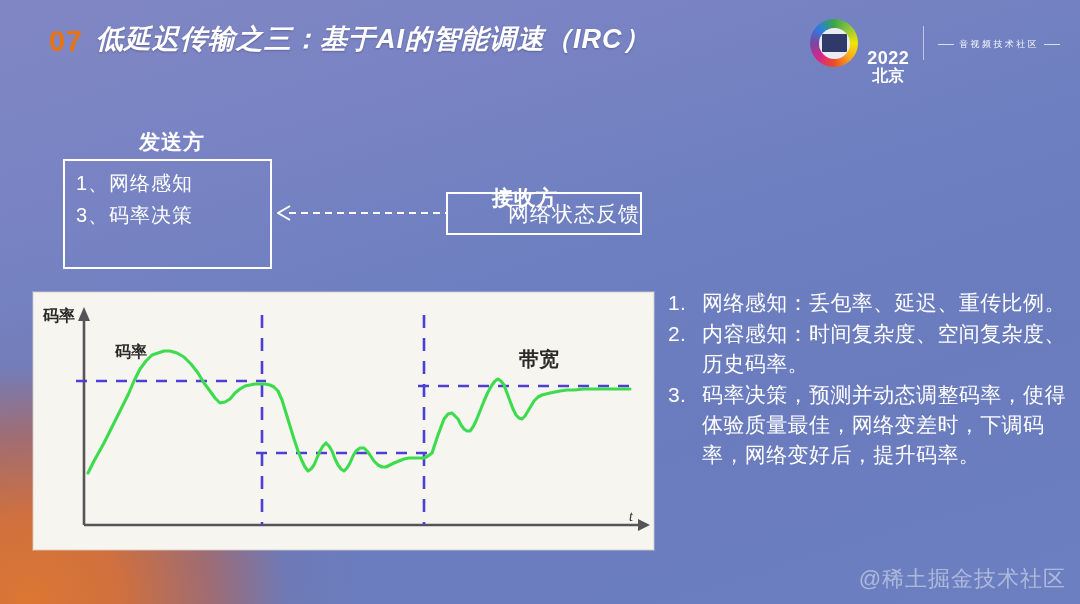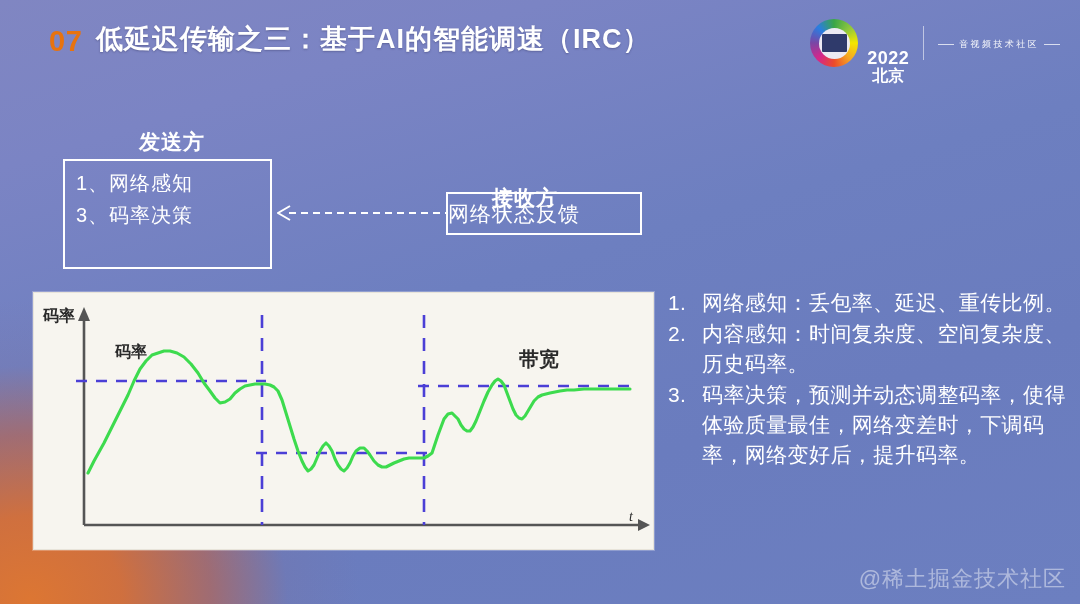--- a/index.html
+++ b/index.html
@@ -33,20 +33,21 @@
   }
   .hdr-title {
     position: absolute;
     left: 80px; top: 21px;
     font-size: 27px;
     font-weight: bold;
     color: #ffffff;
     letter-spacing: 1px;
     white-space: nowrap;
     text-shadow: 0 1px 2px rgba(40,40,80,0.35);
+    font-style: italic;
   }
   
   .logo-wrap {
     position: absolute;
     right: 20px; top: 16px;
     height: 54px;
     display: flex;
     align-items: center;
   }
   .logo-mark {
@@ -140,21 +141,21 @@
     font-size: 20px;
     line-height: 32px;
     letter-spacing: 1px;
     white-space: nowrap;
   }
   .box-receiver {
     left: 446px; top: 192px;
     width: 196px; height: 43px;
     display: flex;
     align-items: center;
-    justify-content: flex-start;
+    justify-content: flex-end;
   }
   .box-receiver .lbl {
     font-size: 21px;
     letter-spacing: 1px;
     white-space: nowrap;
   }
   .feedback-arrow {
     position: absolute;
     left: 277px; top: 203px;
     width: 170px; height: 20px;

